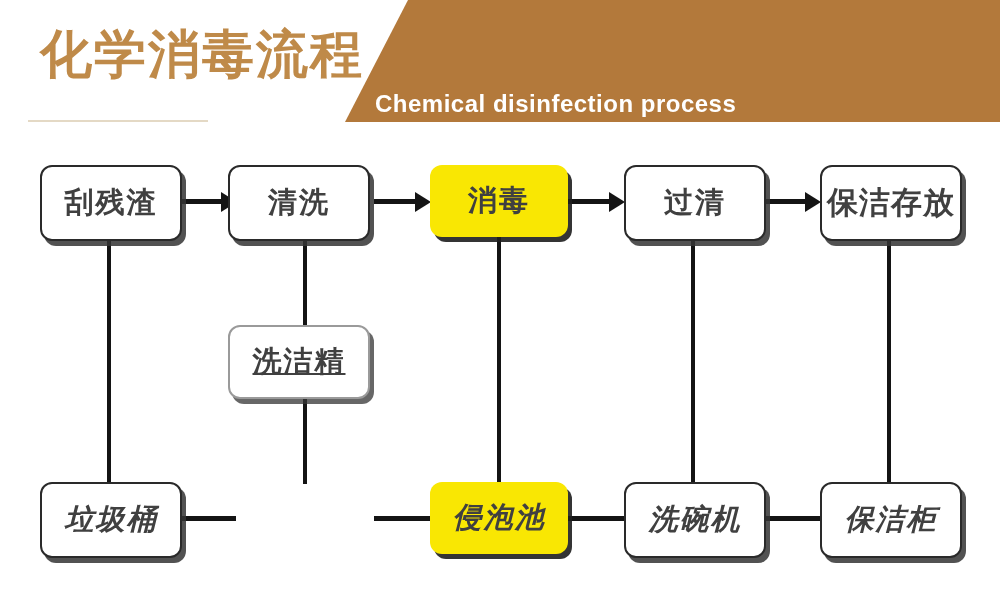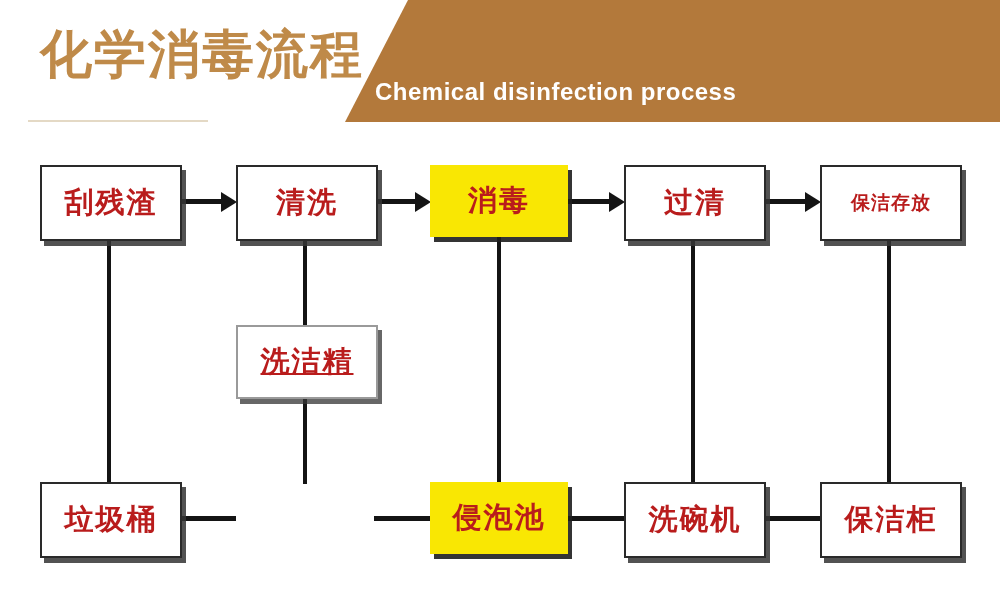--- a/index.html
+++ b/index.html
@@ -33,21 +33,21 @@
   .banner {
     position: absolute;
     left: 345px; top: 0;
     width: 655px; height: 122px;
     background: var(--banner-color, #B3793B);
     -webkit-clip-path: polygon(63px 0, 655px 0, 655px 122px, 0 122px);
     clip-path: polygon(63px 0, 655px 0, 655px 122px, 0 122px);
   }
   .banner-text {
     position: absolute;
-    left: 30px; bottom: 16px;
+    left: 30px; bottom: 4px;
     color: var(--banner-text-color, #ffffff);
     font-size: 24px;
     font-weight: 600;
     letter-spacing: 0.5px;
     white-space: nowrap;
   }
   
   .vline {
     position: absolute;
     width: 4px;
@@ -85,53 +85,53 @@
 
   .b1-line { left: 178px; top: 516px; width: 58px; }
   .b2-line { left: 374px; top: 516px; width: 56px; }
   .b3-line { left: 566px; top: 516px; width: 58px; }
   .b4-line { left: 762px; top: 516px; width: 58px; }
 
   
   .node {
     position: absolute;
     width: 138px; height: 72px;
-    border-radius: 0;
+    border-radius: 12px;
     display: flex;
     align-items: center;
     justify-content: center;
     font-size: 29px;
     font-weight: bold;
-    color: #b91c1c;
+    color: #404040;
     letter-spacing: 2px;
     white-space: nowrap;
   }
   .node.white {
     background: #ffffff;
     border: 2px solid #2a2a2a;
     box-shadow: 4px 5px 0 rgba(52,52,52,0.85);
   }
   .node.white-soft {
     background: #ffffff;
     border: 2px solid #9a9a9a;
     box-shadow: 4px 5px 0 rgba(52,52,52,0.75);
     text-decoration: underline;
   }
   .node.yellow {
     background: var(--highlight-color, #F9E703);
     border: none;
     box-shadow: 4px 5px 0 rgba(30,30,30,0.9);
   }
-  .node.small-text { font-size: 19px; letter-spacing: 1px; }
+  .node.small-text { font-size: 31px; letter-spacing: 1px; }
 
   .r1 { top: 165px; }
   .r2 { top: 325px; height: 70px; }
-  .r3 { top: 482px; }
+  .r3 { top: 482px; font-style: italic; }
   .c1 { left: 40px; }
-  .c2 { left: 236px; }
+  .c2 { left: 228px; }
   .c3 { left: 430px; }
   .c4 { left: 624px; }
   .c5 { left: 820px; }
 </style>
 </head>
 <body>
 
 <div class="stage">
 
   <div class="page-title">化学消毒流程</div>

